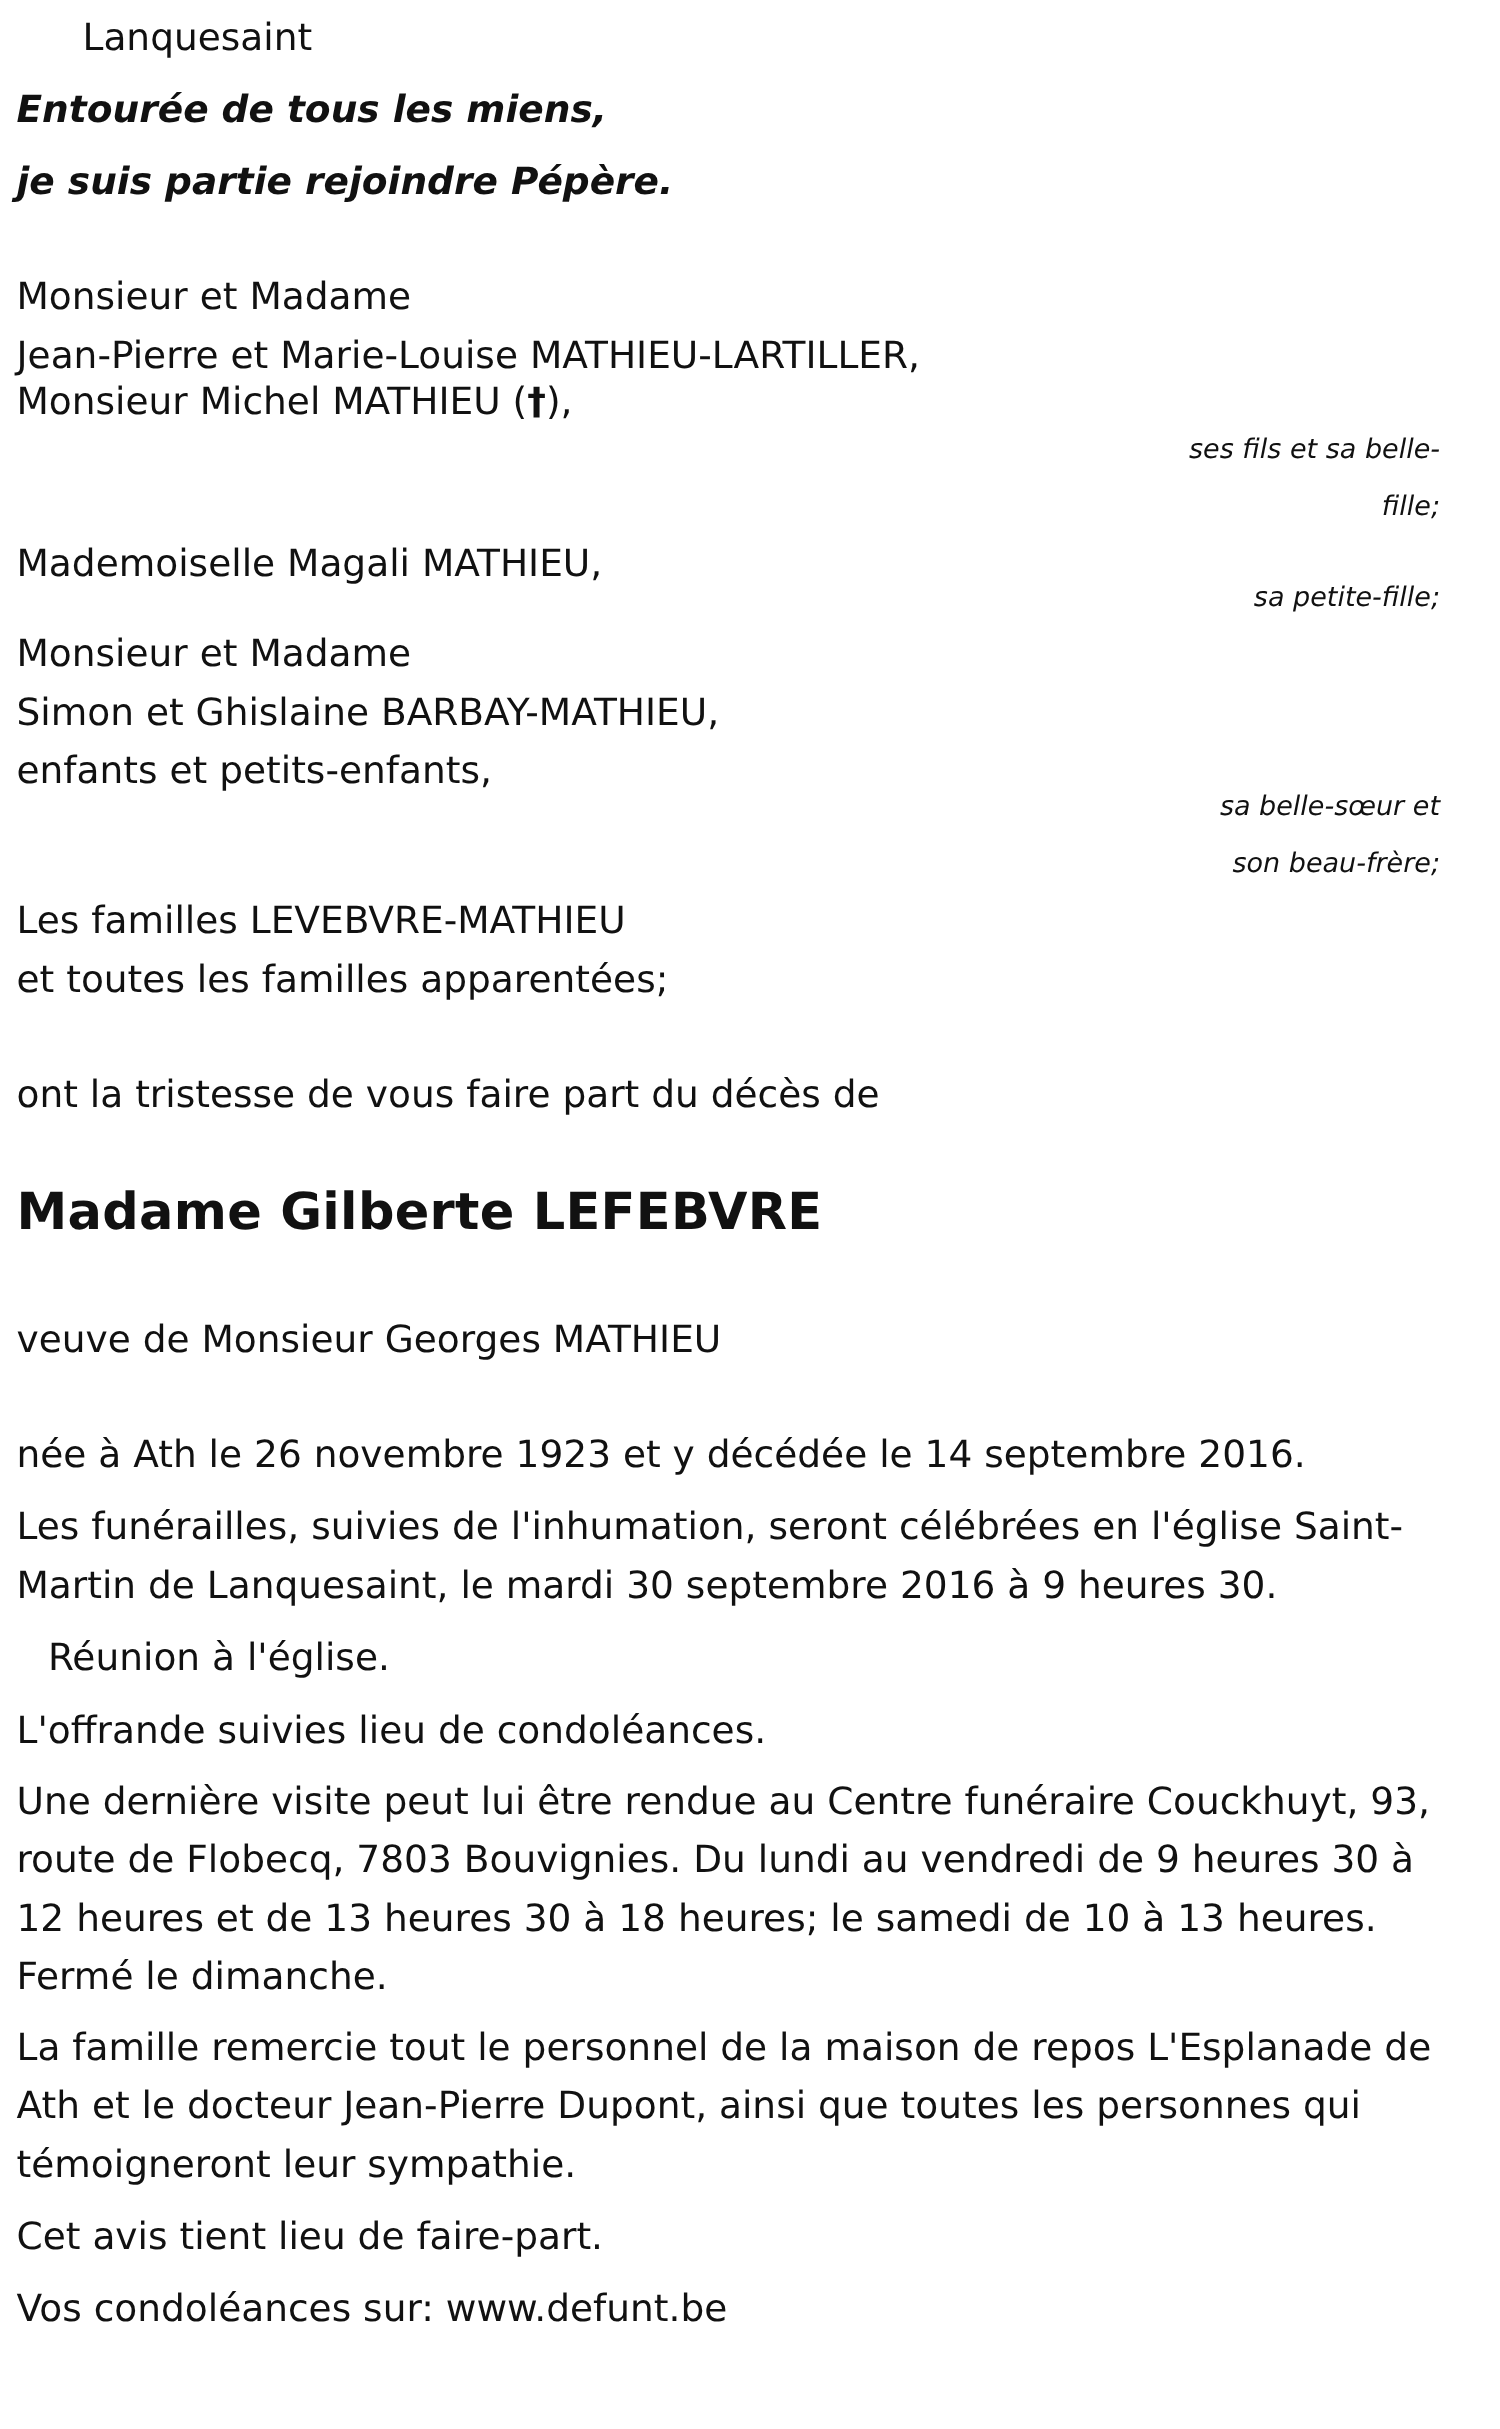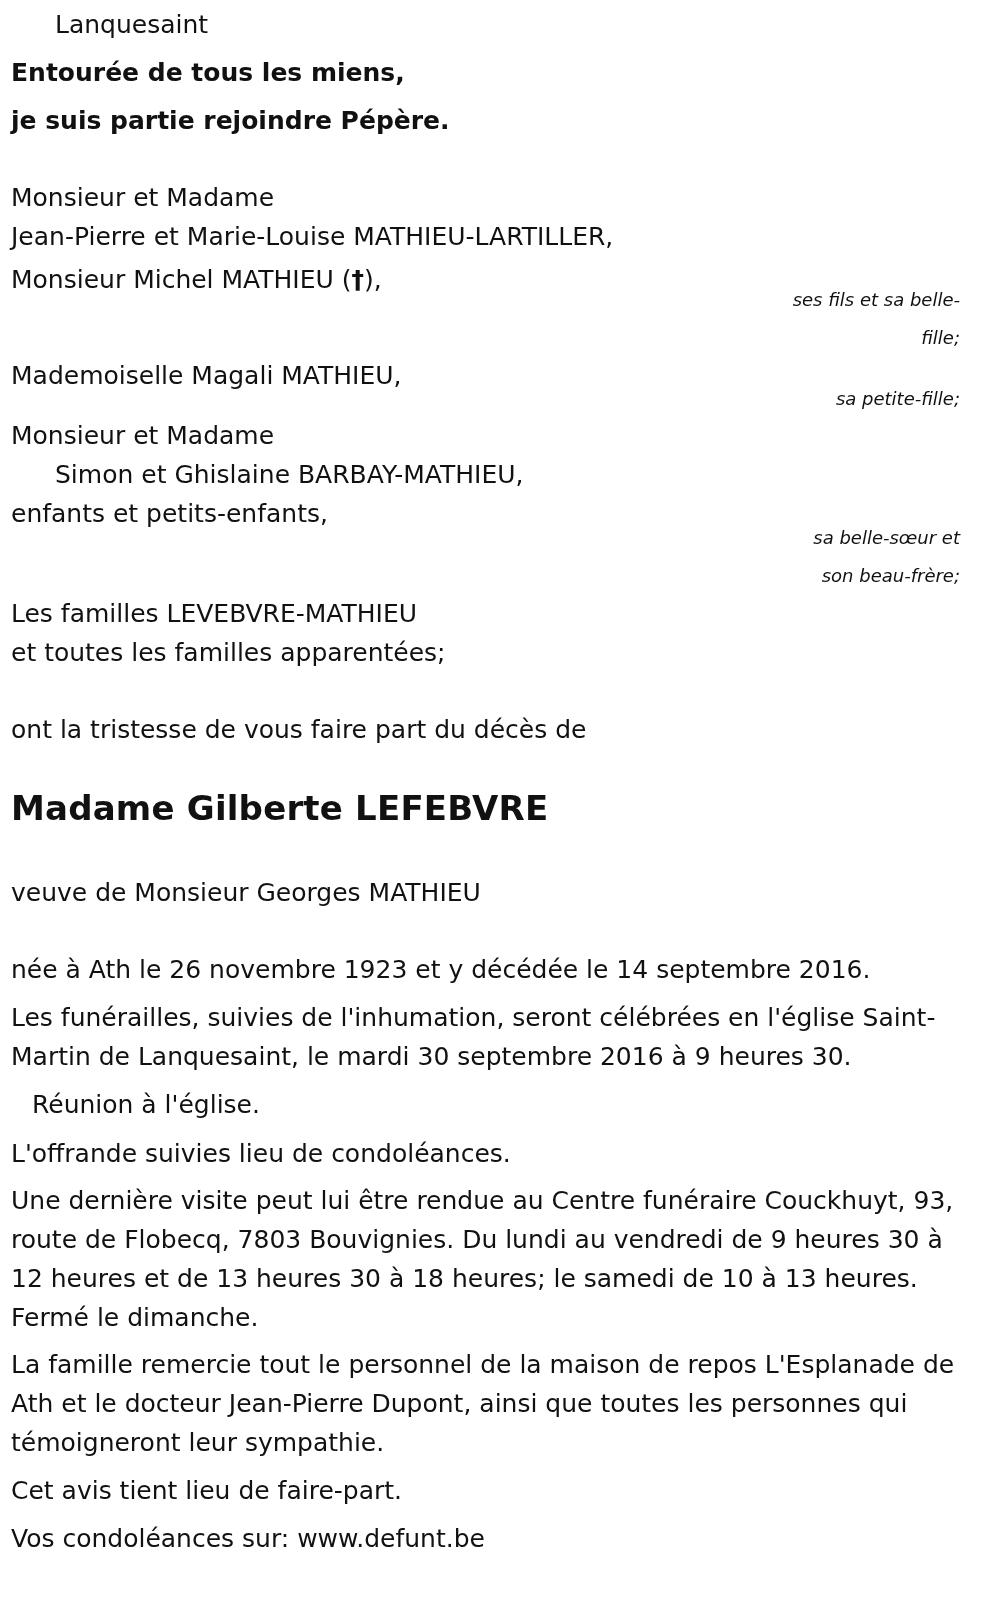--- a/index.html
+++ b/index.html
@@ -13,51 +13,51 @@
       position: relative;
       overflow: hidden;
       color: #111111;
       font-family: "DejaVu Sans", sans-serif;
       font-size: 25px;
     }
     .abs { position: absolute; white-space: nowrap; }
     .left { left: 11px; }
     .right { right: 40px; text-align: right; font-style: italic; font-size: 18px; }
     .line { height: 39px; line-height: 39px; }
-    .bold { font-weight: bold; }
+    .bold { font-weight: bold; font-style: italic; }
     .title { font-size: 34px; font-weight: bold; letter-spacing: 0.2px; }
     .para {
       position: absolute;
       left: 11px;
       width: 960px;
       line-height: 39px;
       white-space: normal;
     }
     .cross { font-weight: bold; }
   </style>
 </head>
 <body>
 
 <div class="abs left line" style="top:5px;margin-left:44px;">Lanquesaint</div>
 <div class="abs left line bold" style="top:53px;">Entourée de tous les miens,</div>
 <div class="abs left line bold" style="top:101px;">je suis partie rejoindre Pépère.</div>
 
 <div class="abs left line" style="top:178px;">Monsieur et Madame</div>
 <div class="abs left line" style="top:217px;">Jean-Pierre et Marie-Louise MATHIEU-LARTILLER,</div>
-<div class="abs left line" style="top:260px;">
+<div class="abs left line" style="top:248px;">
   <span>Monsieur Michel MATHIEU (</span><span class="cross">†</span><span>),</span>
 </div>
 <div class="abs right line" style="top:280px;">ses fils et sa belle-</div>
 <div class="abs right line" style="top:318px;">fille;</div>
 
 <div class="abs left line" style="top:356px;">Mademoiselle Magali MATHIEU,</div>
 <div class="abs right line" style="top:379px;">sa petite-fille;</div>
 
 <div class="abs left line" style="top:416px;">Monsieur et Madame</div>
-<div class="abs left line" style="top:455px;margin-left:44px;">Simon et Ghislaine BARBAY-MATHIEU,</div>
+<div class="abs left line" style="top:455px;">Simon et Ghislaine BARBAY-MATHIEU,</div>
 <div class="abs left line" style="top:494px;">enfants et petits-enfants,</div>
 <div class="abs right line" style="top:518px;">sa belle-sœur et</div>
 <div class="abs right line" style="top:556px;">son beau-frère;</div>
 
 <div class="abs left line" style="top:594px;">Les familles LEVEBVRE-MATHIEU</div>
 <div class="abs left line" style="top:633px;">et toutes les familles apparentées;</div>
 
 <div class="abs left line" style="top:710px;">ont la tristesse de vous faire part du décès de</div>
 <div class="abs left title" style="top:786px; line-height:44px;">Madame Gilberte LEFEBVRE</div>
 <div class="abs left line" style="top:873px;">veuve de Monsieur Georges MATHIEU</div>

